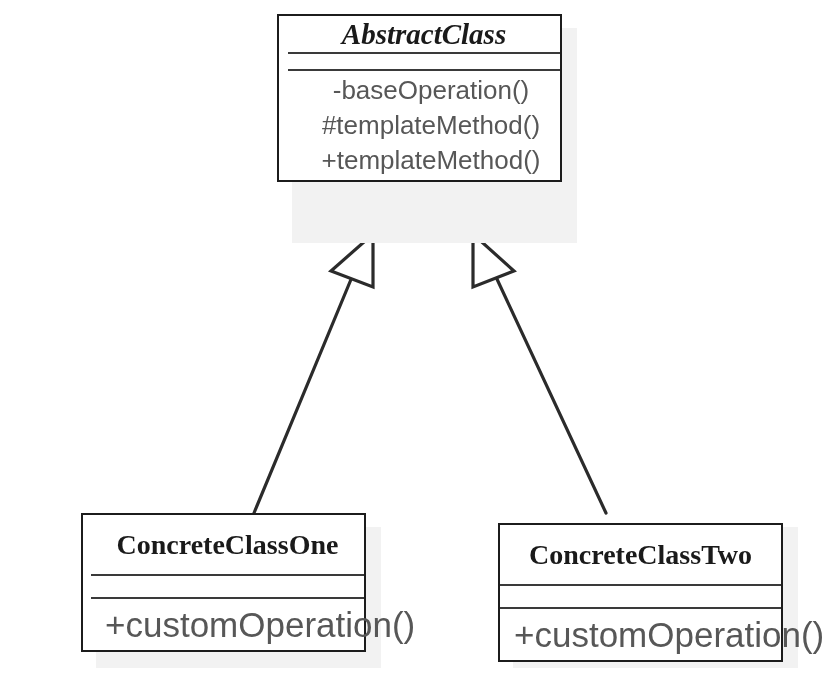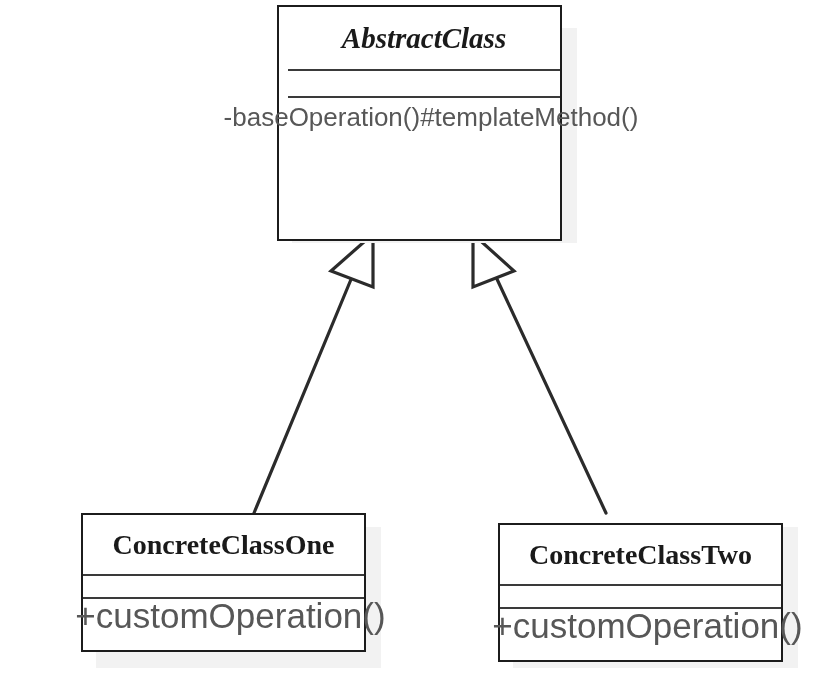--- a/index.html
+++ b/index.html
@@ -68,23 +68,24 @@
     height: 27px;
   }
   .cls-attrs.small {
     height: 23px;
   }
 
   .cls-ops {
     box-sizing: border-box;
     flex: 1;
     display: flex;
-    flex-direction: row;
+    flex-direction: column;
     justify-content: center;
     padding: 2px 0 2px 14px;
+    text-align: center;
   }
   .op-line {
     color: #575757;
     font-family: "Liberation Sans", sans-serif;
     font-size: 26px;
     line-height: 35px;
     white-space: nowrap;
   }
   .cls-ops.single .op-line {
     font-size: 35px;
@@ -103,31 +104,32 @@
       <polygon points="373,234 373,287 331,271" fill="#ffffff" stroke="#2b2b2b" stroke-width="3.2" stroke-linejoin="miter"></polygon>
     </g>
 
     <g>
       <line x1="606" y1="513" x2="496" y2="277" stroke="#2b2b2b" stroke-width="3.2" stroke-linecap="round"></line>
       <polygon points="473,234 473,287 514,271" fill="#ffffff" stroke="#2b2b2b" stroke-width="3.2" stroke-linejoin="miter"></polygon>
     </g>
   </svg>
 
   <div class="shadow" style="left:292px; top:28px; width:285px; height:215px;"></div>
-  <div class="uml-class" style="left:277px; top:5px; width:285px; height:236px;padding-left:9px;">
+  <div class="uml-class" style="left:277px; top:14px; width:285px; height:168px;padding-left:9px;">
     <div class="cls-name abstract" style="height:62px;">AbstractClass</div>
     <div class="cls-attrs compartment-sep"></div>
     <div class="cls-ops compartment-sep">
       <div class="op-line">-baseOperation()</div>
       <div class="op-line">#templateMethod()</div>
+      <div class="op-line">+templateMethod()</div>
     </div>
   </div>
 
   <div class="shadow" style="left:96px; top:527px; width:285px; height:141px;"></div>
-  <div class="uml-class" style="left:81px; top:513px; width:285px; height:139px;">
+  <div class="uml-class" style="left:81px; top:513px; width:285px; height:139px;padding-left:8px;">
     <div class="cls-name concrete" style="height:59px;">ConcreteClassOne</div>
     <div class="cls-attrs small compartment-sep"></div>
     <div class="cls-ops single compartment-sep">
       <div class="op-line">+customOperation()</div>
     </div>
   </div>
 
   <div class="shadow" style="left:513px; top:527px; width:285px; height:141px;"></div>
   <div class="uml-class" style="left:498px; top:513px; width:285px; height:139px;margin-top:10px;">
     <div class="cls-name concrete" style="height:59px;">ConcreteClassTwo</div>

